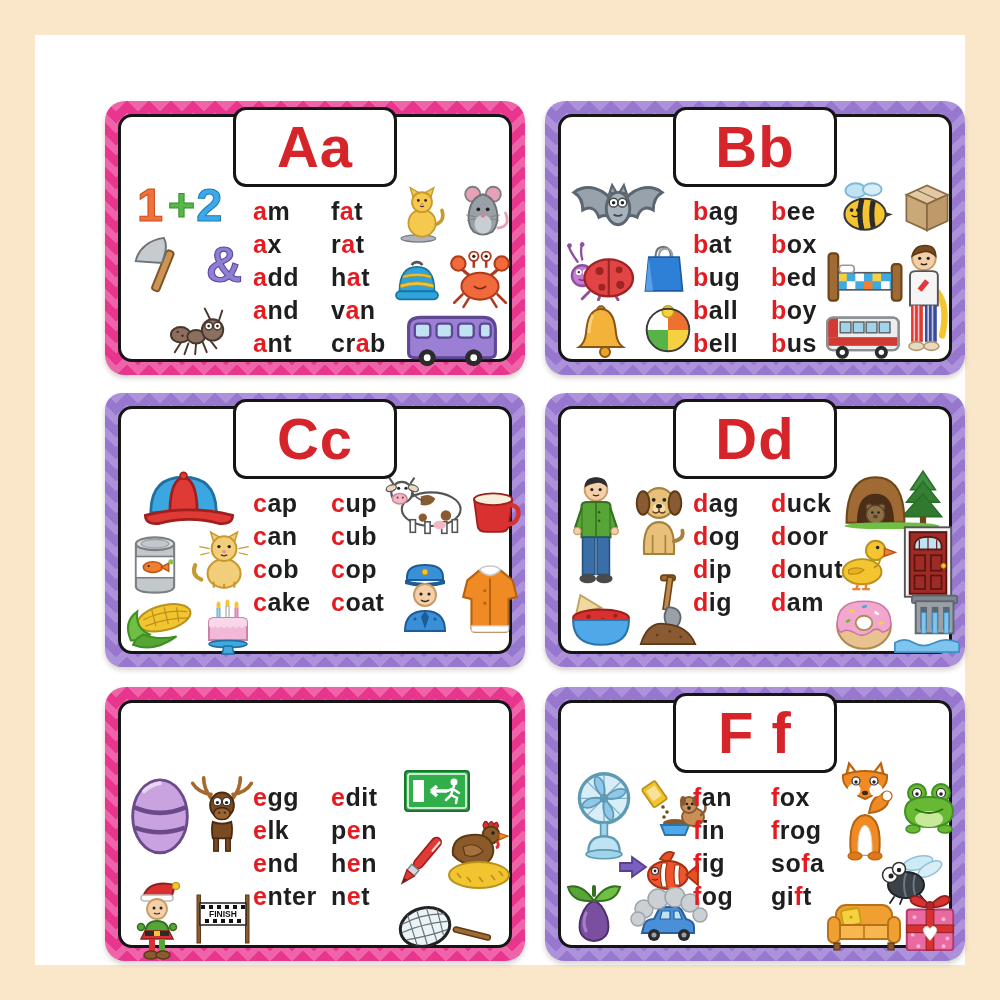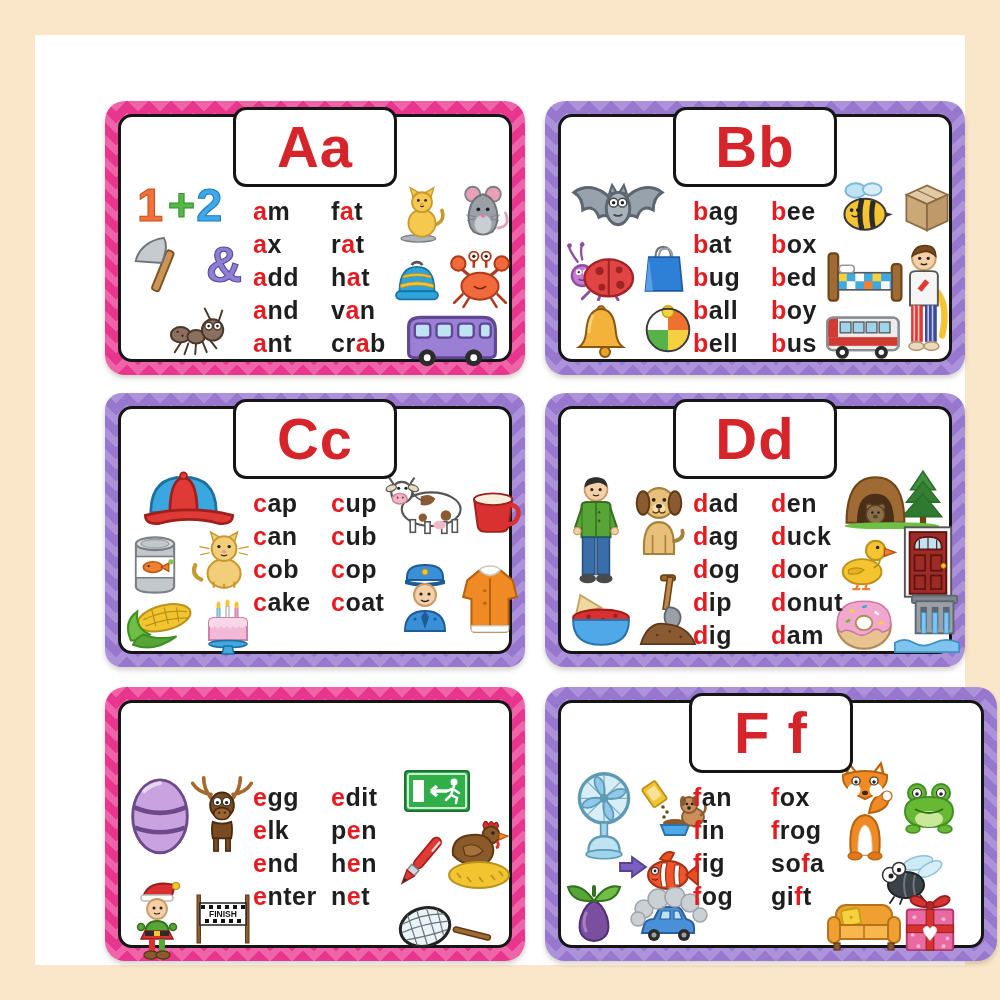--- a/index.html
+++ b/index.html
@@ -5,21 +5,21 @@
   html,body{margin:0;padding:0;}
   body{font-family:"Liberation Sans", sans-serif; width:1000px; height:1000px; position:relative; overflow:hidden;}
   .page{position:absolute; left:0; top:0; width:1000px; height:1000px;}
   .panel{position:absolute; left:35px; top:35px; right:35px; bottom:35px; background:#fff;}
   .card{position:absolute; width:420px; height:274px; border-radius:20px; box-shadow:0 3px 5px rgba(90,70,60,0.25);}
   .pos-a{left:70px; top:66px;}
   .pos-b{left:510px; top:66px;}
   .pos-c{left:70px; top:358px;border-radius:17px;}
   .pos-d{left:510px; top:358px;}
   .pos-e{left:70px; top:652px;}
-  .pos-f{left:510px; top:652px;padding-left:32px;}
+  .pos-f{left:510px; top:652px;}
   .inner{position:absolute; left:13px; top:13px; right:13px; bottom:13px; background:#fff; border:3px solid #151515; border-radius:14px;}
   .titlebox{position:absolute; left:50%; top:6px; transform:translateX(-50%); width:158px; height:74px; background:#fff; border:3px solid #151515; border-radius:13px; display:flex; align-items:center; justify-content:center; z-index:3;}
   .title-text{font-size:58px; font-weight:700; line-height:1; letter-spacing:1px; color:var(--letter-red,#D6242B); white-space:pre;}
   .words{position:absolute; left:148px; top:94px; z-index:2;}
   .word-row{display:flex; height:33px; align-items:center;}
   .word{font-size:25px; font-weight:700; color:var(--ink,#1E1E1E); letter-spacing:0.5px; white-space:pre;}
   .word.col1{width:78px;}
   .images{position:absolute; left:0; top:0; width:100%; height:100%; z-index:1;}
   .img{position:absolute;}
   .img svg{width:100%; height:100%; display:block;}
@@ -459,24 +459,20 @@
         </div>
     </section>
 
     <section class="card pos-d" style="background-color: rgb(152, 120, 206); background-image: linear-gradient(135deg, rgb(172, 146, 218) 25%, transparent 25%), linear-gradient(225deg, rgb(172, 146, 218) 25%, transparent 25%), linear-gradient(315deg, rgb(172, 146, 218) 25%, transparent 25%), linear-gradient(45deg, rgb(172, 146, 218) 25%, transparent 25%); background-position: -11px 0px, -11px 0px, 0px 0px, 0px 0px; background-size: 22px 22px;">
       <div class="inner"></div>
       <div class="titlebox">
         <span class="title-text">Dd</span>
       </div>
       <div class="words">
           <div class="word-row">
-            <div class="word col1"><span style="color: rgb(228, 28, 34);">d</span><span>a</span><span>d</span></div>
-            <div class="word"><span style="color: rgb(228, 28, 34);">d</span><span>e</span><span>n</span></div>
-          </div>
-          <div class="word-row">
             <div class="word col1"><span style="color: rgb(228, 28, 34);">d</span><span>a</span><span>g</span></div>
             <div class="word"><span style="color: rgb(228, 28, 34);">d</span><span>u</span><span>c</span><span>k</span></div>
           </div>
           <div class="word-row">
             <div class="word col1"><span style="color: rgb(228, 28, 34);">d</span><span>o</span><span>g</span></div>
             <div class="word"><span style="color: rgb(228, 28, 34);">d</span><span>o</span><span>o</span><span>r</span></div>
           </div>
           <div class="word-row">
             <div class="word col1"><span style="color: rgb(228, 28, 34);">d</span><span>i</span><span>p</span></div>
             <div class="word"><span style="color: rgb(228, 28, 34);">d</span><span>o</span><span>n</span><span>u</span><span>t</span></div>

